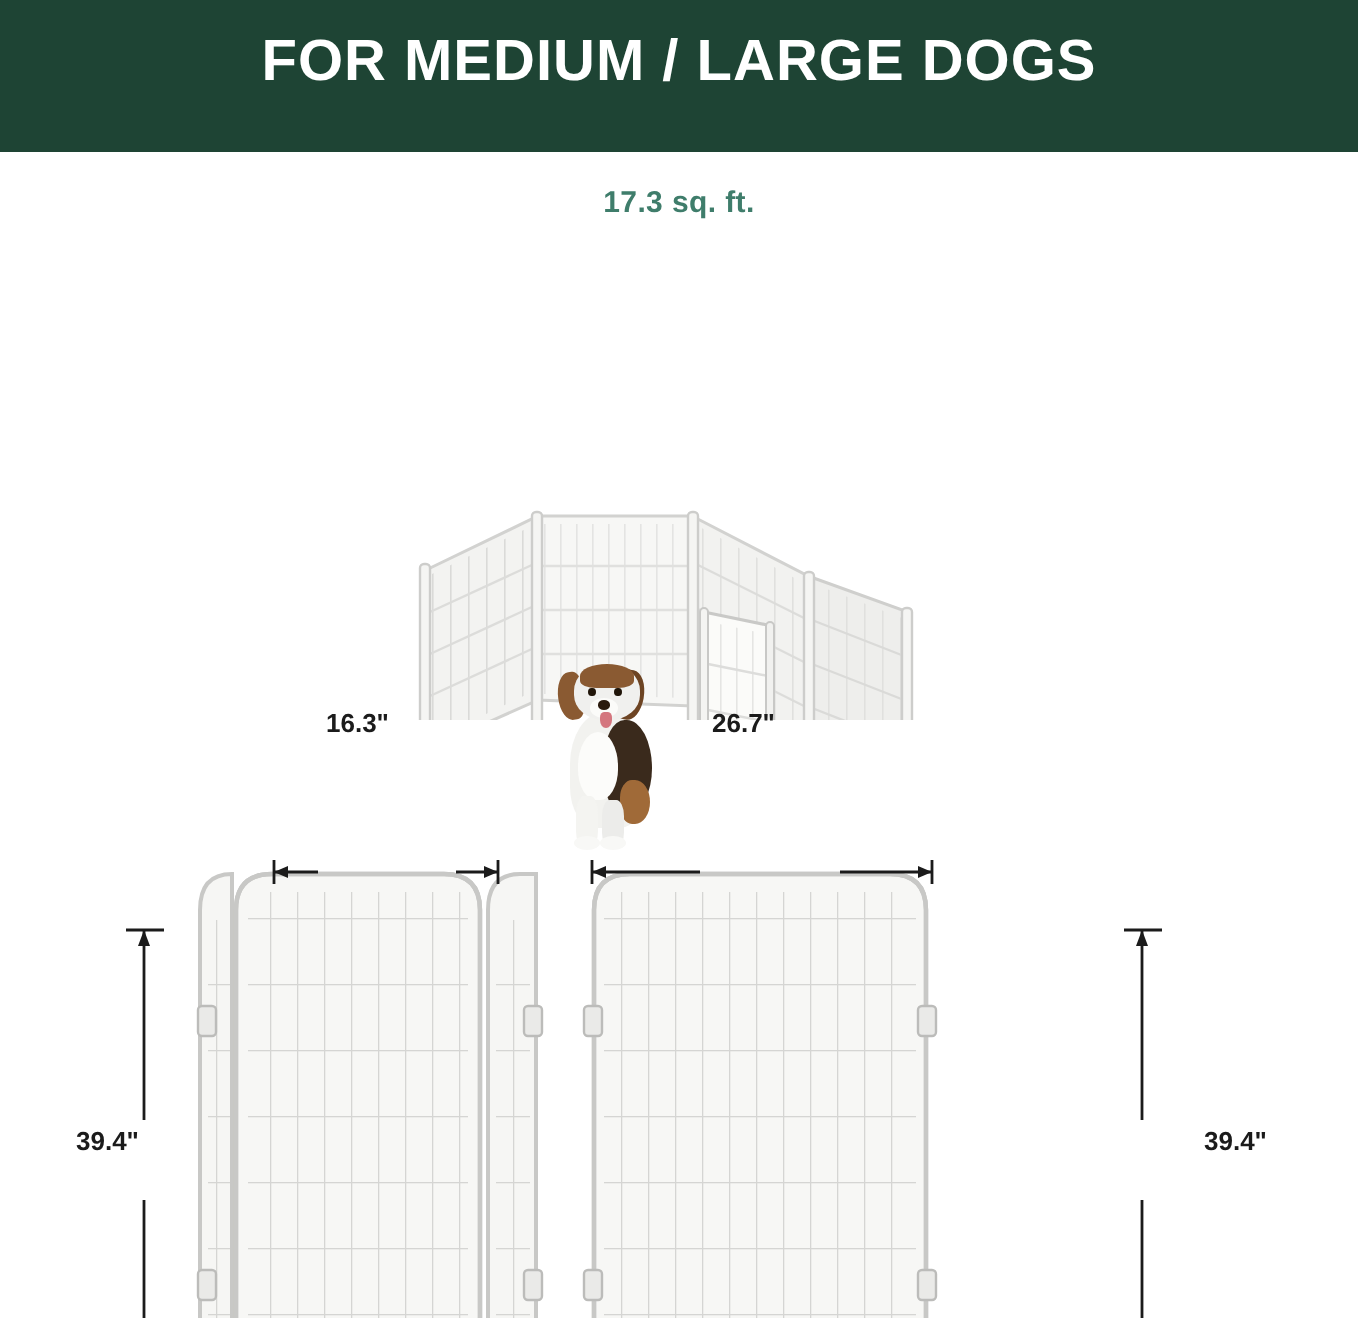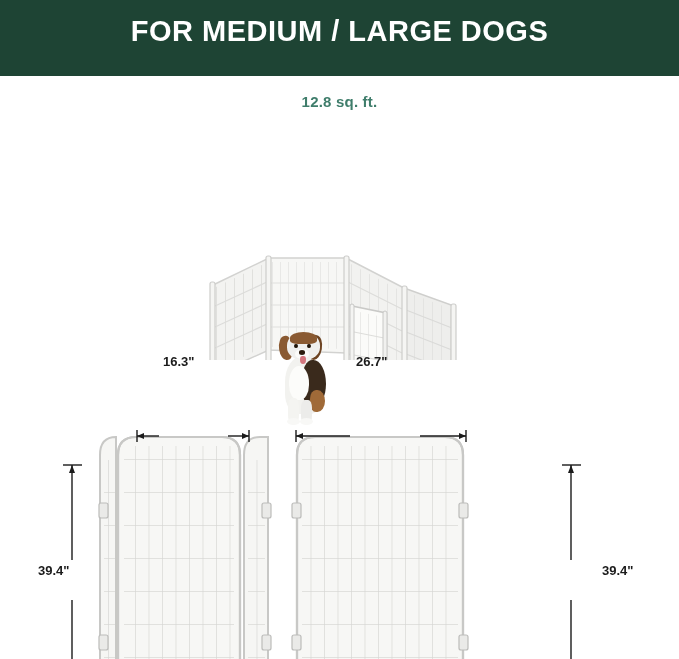--- a/index.html
+++ b/index.html
@@ -194,21 +194,21 @@
   #dim-height-left  { left: 38px;  top: 527px; }
   #dim-height-right { left: 602px; top: 527px; }
 </style>
 </head>
 <body>
 
 <div class="banner">
   <div class="banner-title">FOR MEDIUM / LARGE DOGS</div>
 </div>
 
-<div class="area-label">12.8 sq. ft.</div>
+<div class="area-label">17.3 sq. ft.</div>
 
 <div class="hero">
   <svg class="pen-svg" width="679" height="250" viewBox="0 0 679 250">
     <defs>
       <pattern id="mesh-l" width="9" height="11" patternUnits="userSpaceOnUse">
         <path d="M0 0 V11" stroke="#d9d9d7" stroke-width="1.6"></path>
       </pattern>
       <pattern id="mesh-r" width="9" height="11" patternUnits="userSpaceOnUse">
         <path d="M0 0 V11" stroke="#dededc" stroke-width="1.6"></path>
       </pattern>

